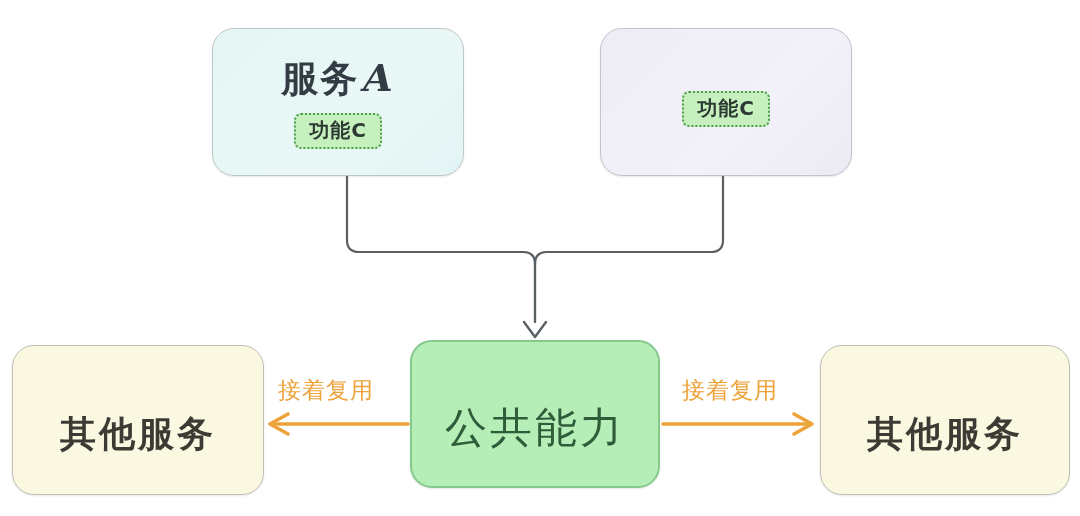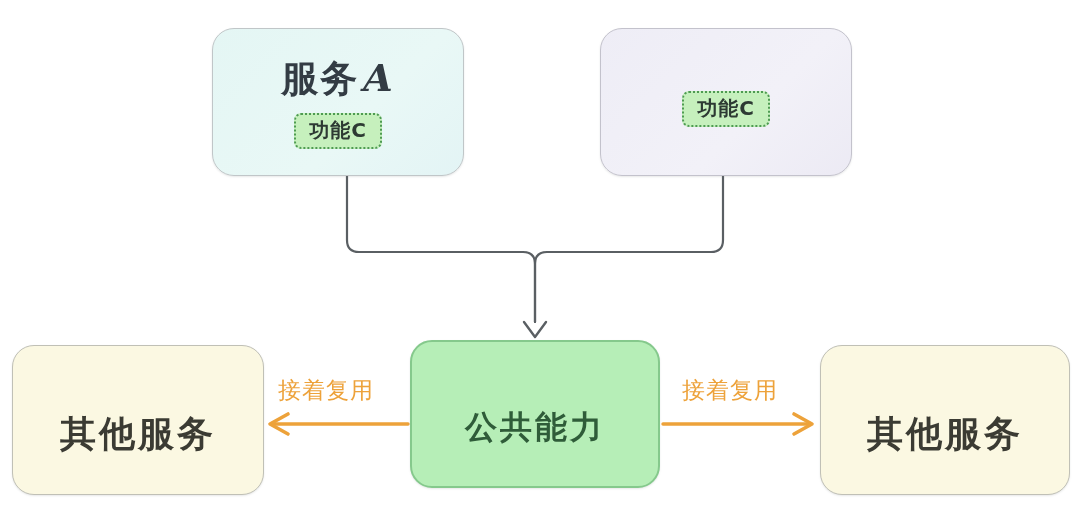--- a/index.html
+++ b/index.html
@@ -118,22 +118,22 @@
   #common-capability {
     left: 410px;
     top: 340px;
     width: 250px;
     height: 148px;
     background: #b6eeb7;
     border-color: #85c98c;
     border-width: 2px;
   }
   #common-capability .node-title {
-    font-size: 32px;
-    font-weight: 700;
+    font-size: 42px;
+    font-weight: 400;
     color: #2f5c39;
     letter-spacing: 3px;
   }
 
   
   #wires {
     position: absolute;
     left: 0;
     top: 0;
     width: 1080px;

